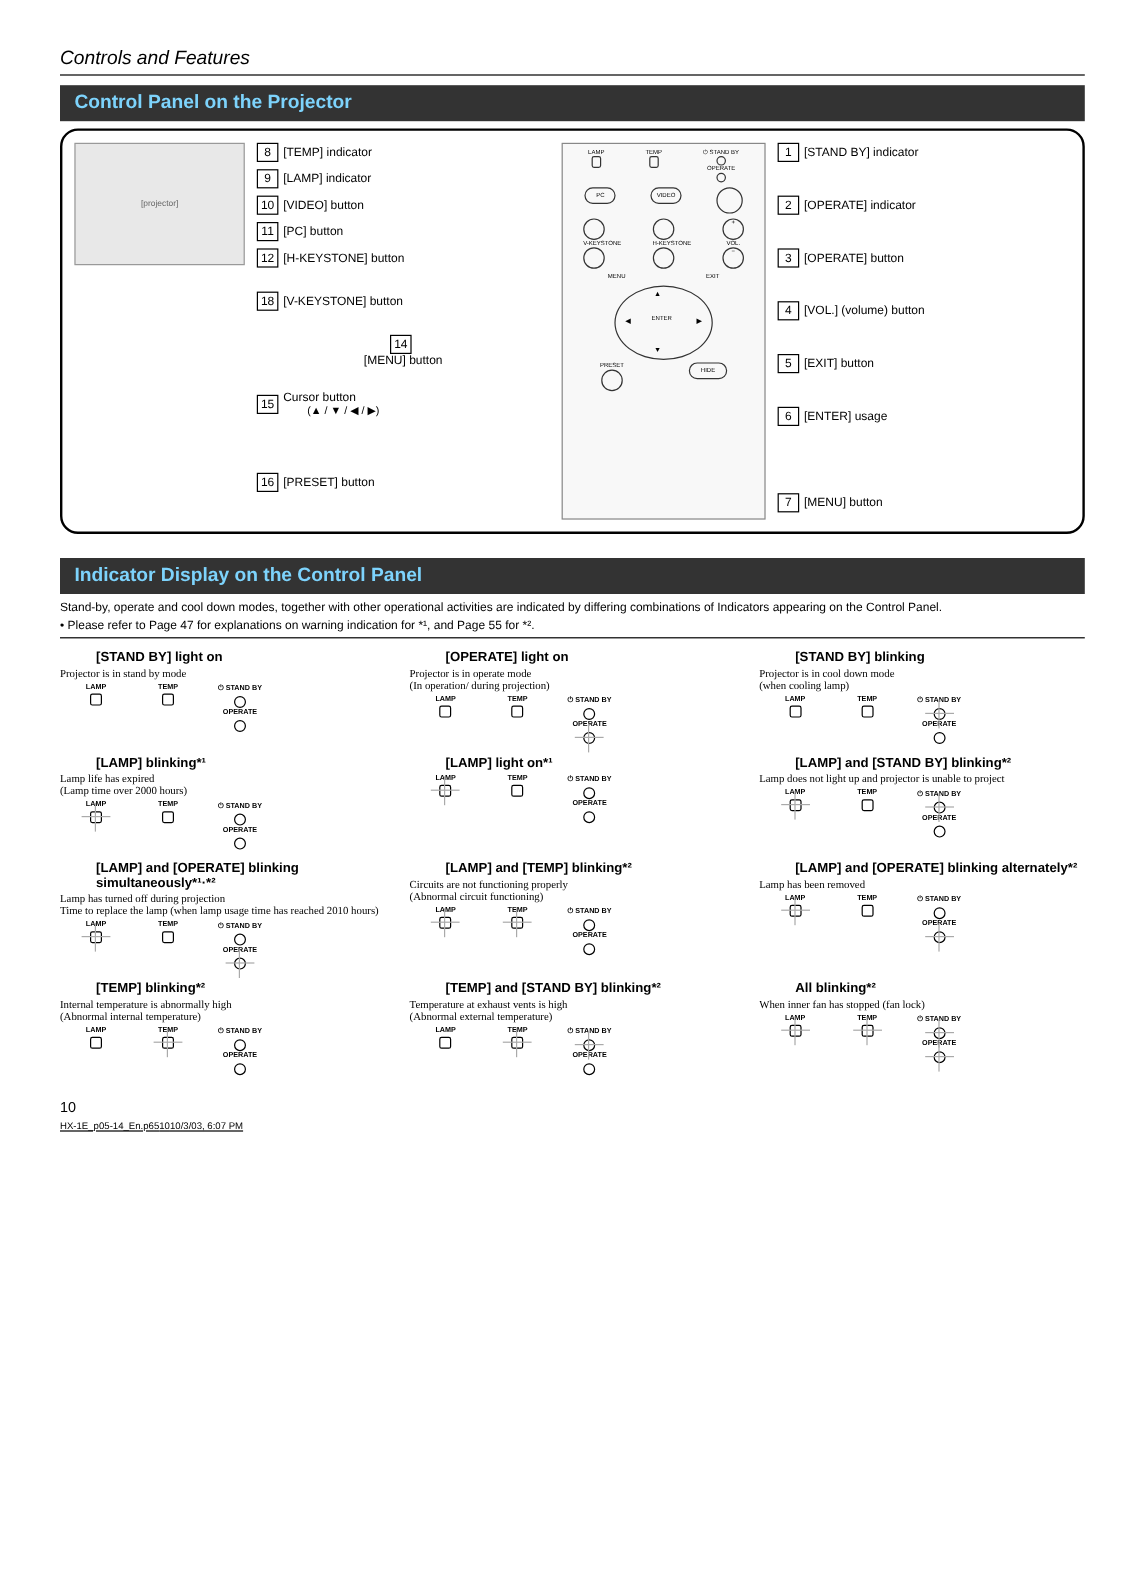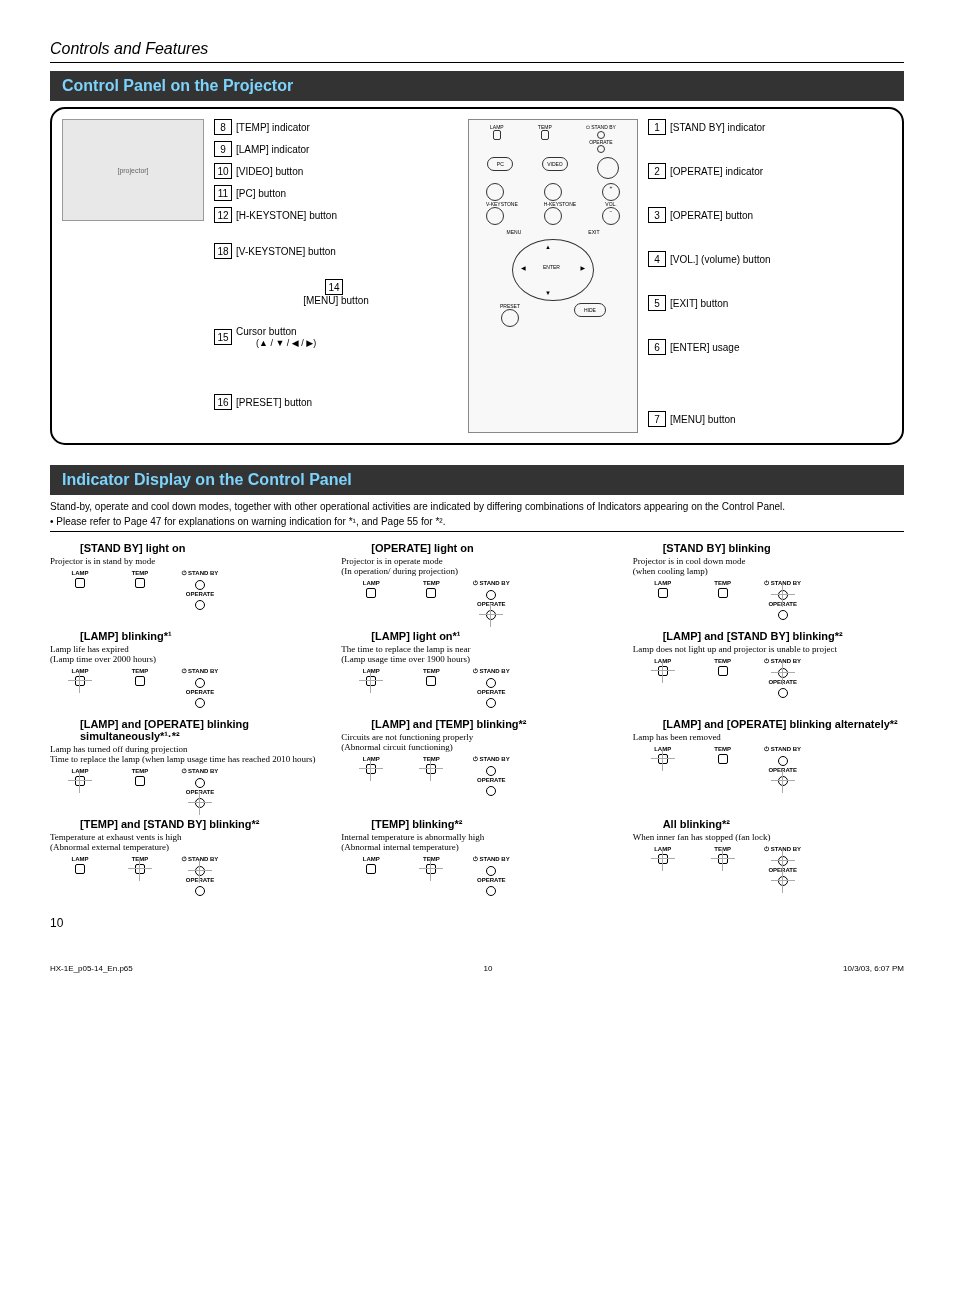--- a/index.html
+++ b/index.html
@@ -125,24 +125,24 @@
   .blink::before, .blink::after {
     content: '';
     position: absolute;
     background: #aaa;
   }
   .blink::before { width: 24px; height: 1px; left: -8px; top: 3px; }
   .blink::after { width: 1px; height: 24px; left: 3px; top: -8px; }
   .standby-stack { display:flex; flex-direction:column; align-items:center; gap:1px;}
   .footer {
     display: flex;
-    justify-content: space-between;
+    justify-content: flex-start;
     font-size: 8px;
-    margin-top: 30px;
     padding-top: 4px;
+    text-decoration: underline;
   }
   .page-num { font-size: 12px; margin-top: 20px; }
   .cp-row { display:flex; justify-content:space-around; margin-bottom:4px;}
   .cp-btn { width:16px;height:16px;border:1px solid #333;border-radius:50%;}
   .cp-lbl { font-size:5px; text-align:center;}
 </style>
 </head>
 <body>
 
 <div class="section-header">Controls and Features</div>
@@ -317,21 +317,20 @@
       <div class="led standby-stack">
         <span>⏻ STAND BY</span>
           <div class="led-circle "></div>
         <span>OPERATE</span>
           <div class="led-circle "></div>
       </div>
     </div>
     </div>
     <div class="ind-block">
     <h4>[LAMP] light on*¹</h4>
-    <p>The time to replace the lamp is near<br>(Lamp usage time over 1900 hours)</p>
     <div class="led-row">
       <div class="led">LAMP<div class="led-icon blink"></div></div>
       <div class="led">TEMP<div class="led-icon "></div></div>
       <div class="led standby-stack">
         <span>⏻ STAND BY</span>
           <div class="led-circle "></div>
         <span>OPERATE</span>
           <div class="led-circle "></div>
       </div>
     </div>
@@ -386,42 +385,42 @@
       <div class="led">TEMP<div class="led-icon "></div></div>
       <div class="led standby-stack">
         <span>⏻ STAND BY</span>
           <div class="led-circle "></div>
         <span>OPERATE</span>
           <div class="led-circle blink"></div>
       </div>
     </div>
     </div>
     <div class="ind-block">
+    <h4>[TEMP] blinking*²</h4>
+    <p>Internal temperature is abnormally high<br>(Abnormal internal temperature)</p>
+    <div class="led-row">
+      <div class="led">LAMP<div class="led-icon "></div></div>
+      <div class="led">TEMP<div class="led-icon blink"></div></div>
+      <div class="led standby-stack">
+        <span>⏻ STAND BY</span>
+          <div class="led-circle "></div>
+        <span>OPERATE</span>
+          <div class="led-circle "></div>
+      </div>
+    </div>
+    </div>
+    <div class="ind-block">
     <h4>[TEMP] and [STAND BY] blinking*²</h4>
     <p>Temperature at exhaust vents is high<br>(Abnormal external temperature)</p>
     <div class="led-row">
       <div class="led">LAMP<div class="led-icon "></div></div>
       <div class="led">TEMP<div class="led-icon blink"></div></div>
       <div class="led standby-stack">
         <span>⏻ STAND BY</span>
           <div class="led-circle blink"></div>
-        <span>OPERATE</span>
-          <div class="led-circle "></div>
-      </div>
-    </div>
-    </div>
-    <div class="ind-block">
-    <h4>[TEMP] blinking*²</h4>
-    <p>Internal temperature is abnormally high<br>(Abnormal internal temperature)</p>
-    <div class="led-row">
-      <div class="led">LAMP<div class="led-icon "></div></div>
-      <div class="led">TEMP<div class="led-icon blink"></div></div>
-      <div class="led standby-stack">
-        <span>⏻ STAND BY</span>
-          <div class="led-circle "></div>
         <span>OPERATE</span>
           <div class="led-circle "></div>
       </div>
     </div>
     </div>
     <div class="ind-block">
     <h4>All blinking*²</h4>
     <p>When inner fan has stopped (fan lock)</p>
     <div class="led-row">
       <div class="led">LAMP<div class="led-icon blink"></div></div>

